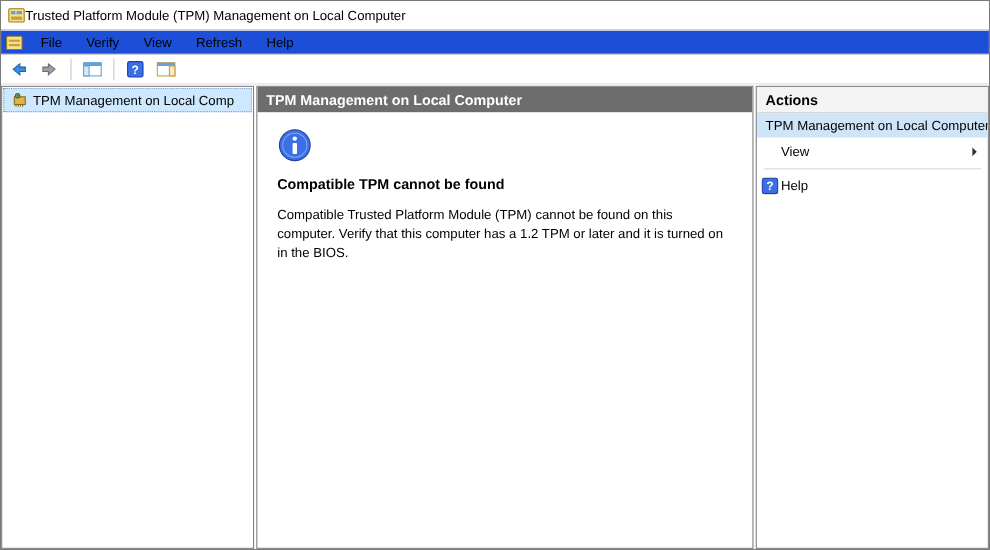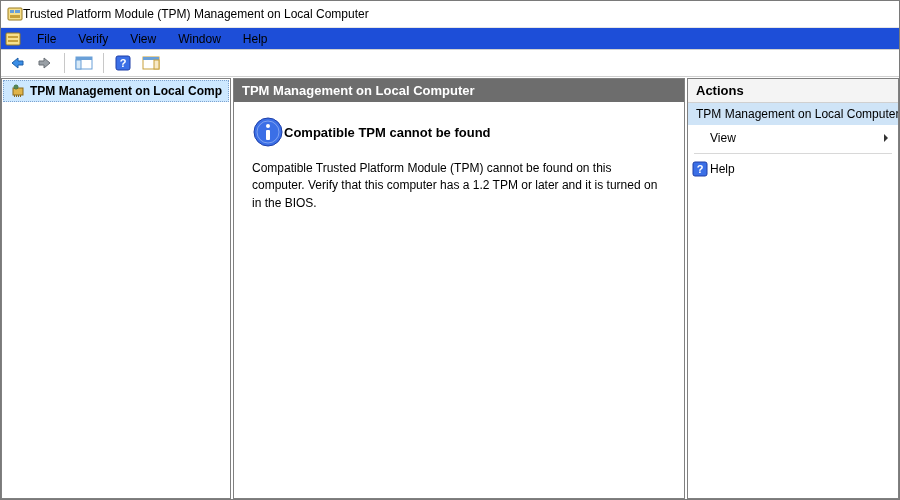--- a/index.html
+++ b/index.html
@@ -76,21 +76,20 @@
     position: relative;
   }
   .tree-item {
     display: flex; align-items: center;
     gap: 4px;
     padding: 2px 6px;
     background: #cde8ff;
     border: 1px dotted #7da2ce;
     margin: 1px;
     white-space: nowrap;
-    font-weight: bold;
   }
 
   
   .content-pane {
     flex: 1;
     background: #fff;
     margin: 0 2px;
     display: flex; flex-direction: column;
     overflow: hidden;
   }
@@ -99,22 +98,23 @@
     color: #fff;
     font-weight: bold;
     font-size: 13px;
     padding: 4px 8px;
   }
   .content-body {
     padding: 14px 18px;
     flex: 1;
   }
   .msg-head {
-    display: flex; align-items: center; 
+    display: flex; gap: 12px;
     margin-bottom: 12px;
+    flex-direction: column;
   }
   .msg-head .msg-title { font-weight: bold; font-size: 13px; }
   .msg-text { line-height: 1.45; font-size: 12px; max-width: 430px; }
 
   
   .actions-pane {
     width: 212px;
     background: #fff;
     display: flex; flex-direction: column;
     overflow: hidden;
@@ -167,21 +167,21 @@
   <span style="margin-right:4px;">
     <svg width="16" height="16" viewBox="0 0 16 16">
       <rect x="1" y="2" width="14" height="12" rx="1" fill="#f7e08c" stroke="#9a7b1e"></rect>
       <rect x="3" y="5" width="10" height="2" fill="#c7a03a"></rect>
       <rect x="3" y="9" width="10" height="2" fill="#c7a03a"></rect>
     </svg>
   </span>
   <div class="menu-item">File</div>
   <div class="menu-item">Verify</div>
   <div class="menu-item">View</div>
-  <div class="menu-item">Window</div>
+  <div class="menu-item">Refresh</div>
   <div class="menu-item">Help</div>
 </div>
 
 <div class="toolbar">
   <div class="tool-btn">
     <span>
       <svg width="16" height="14" viewBox="0 0 16 14">
         <path d="M9 2 L3 7 L9 12 L9 9 L14 9 L14 5 L9 5 Z" fill="#3b8ee6" stroke="#1e5fa8"></path>
       </svg>
     </span>

